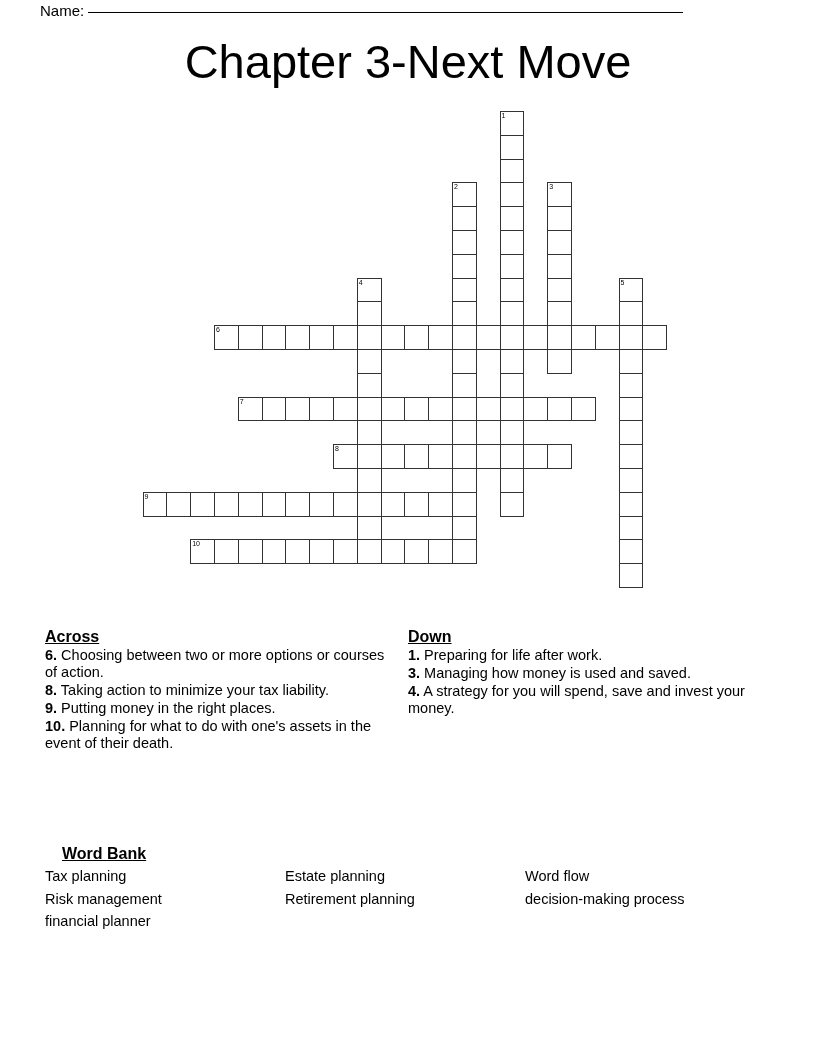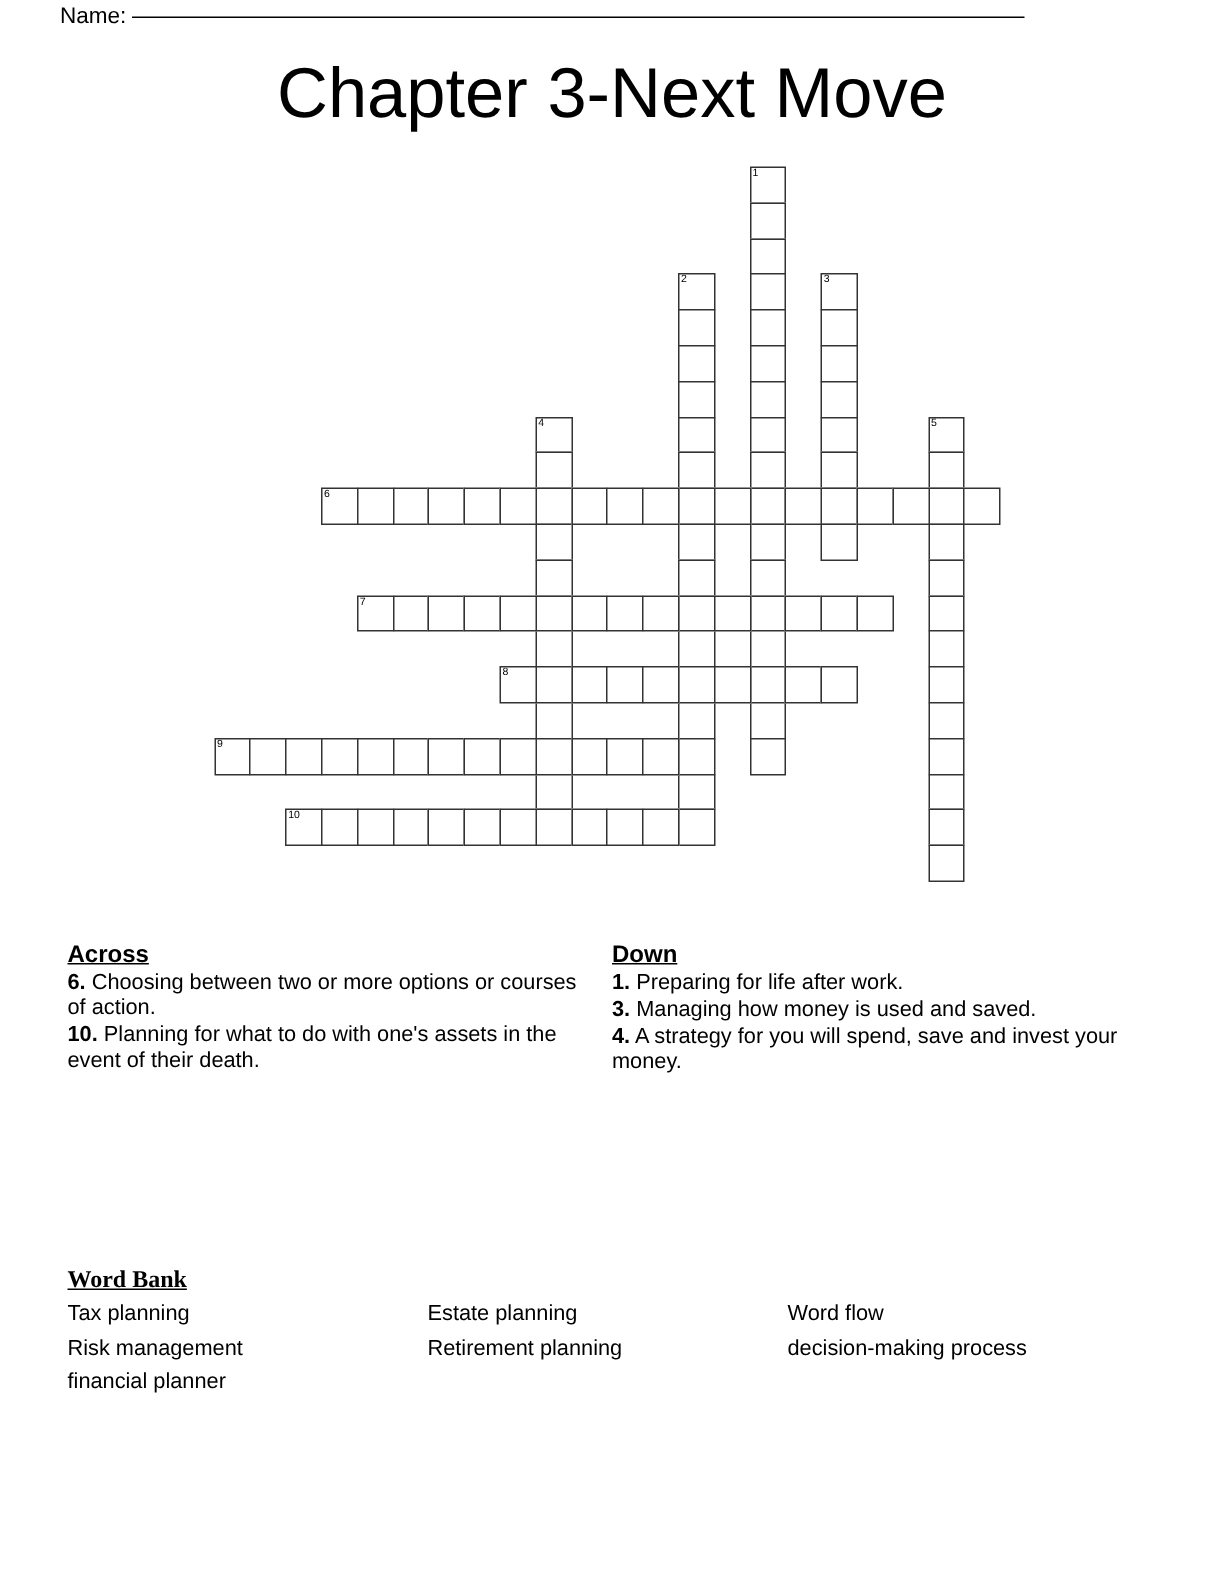--- a/index.html
+++ b/index.html
@@ -73,23 +73,22 @@
     margin:0 0 1px 0;
   }
   .clue b{ font-weight:bold; }
   
   .wordbank{
     position:absolute; left:45px; top:845px; width:740px;
   }
   .wb-head{
     font-size:16px; font-weight:bold;
     text-decoration:underline;
-    margin:0 0 2px 0;
+    margin:0 0 2px 17px;
     display:inline-block;
-    font-family:Liberation Serif, serif;
   }
   .wb-grid{
     display:grid;
     grid-template-columns:240px 240px 260px;
     row-gap:0px;
   }
   .wb-item{
     font-size:14.5px;
     line-height:22.5px;
     white-space:nowrap;
@@ -247,20 +246,22 @@
     <div class="cell" style="left: 380.6px; top: 539.4px; width: 24.8px; height: 24.8px; border-color: rgb(51, 51, 51); background: rgb(255, 255, 255);"></div>
     <div class="cell" style="left: 404.4px; top: 539.4px; width: 24.8px; height: 24.8px; border-color: rgb(51, 51, 51); background: rgb(255, 255, 255);"></div>
     <div class="cell" style="left: 428.2px; top: 539.4px; width: 24.8px; height: 24.8px; border-color: rgb(51, 51, 51); background: rgb(255, 255, 255);"></div>
   </div>
 
 <div class="clues">
   <div class="col-across">
     <div class="clue-head">Across</div>
     <div id="across-list">
         <div class="clue"><b>6.</b><span> Choosing between two or more options or courses of action.</span></div>
+        <div class="clue"><b>8.</b><span> Taking action to minimize your tax liability.</span></div>
+        <div class="clue"><b>9.</b><span> Putting money in the right places.</span></div>
         <div class="clue"><b>10.</b><span> Planning for what to do with one's assets in the event of their death.</span></div>
       </div>
   </div>
   <div class="col-down">
     <div class="clue-head">Down</div>
     <div id="down-list">
         <div class="clue"><b>1.</b><span> Preparing for life after work.</span></div>
         <div class="clue"><b>3.</b><span> Managing how money is used and saved.</span></div>
         <div class="clue"><b>4.</b><span> A strategy for you will spend, save and invest your money.</span></div>
       </div>

